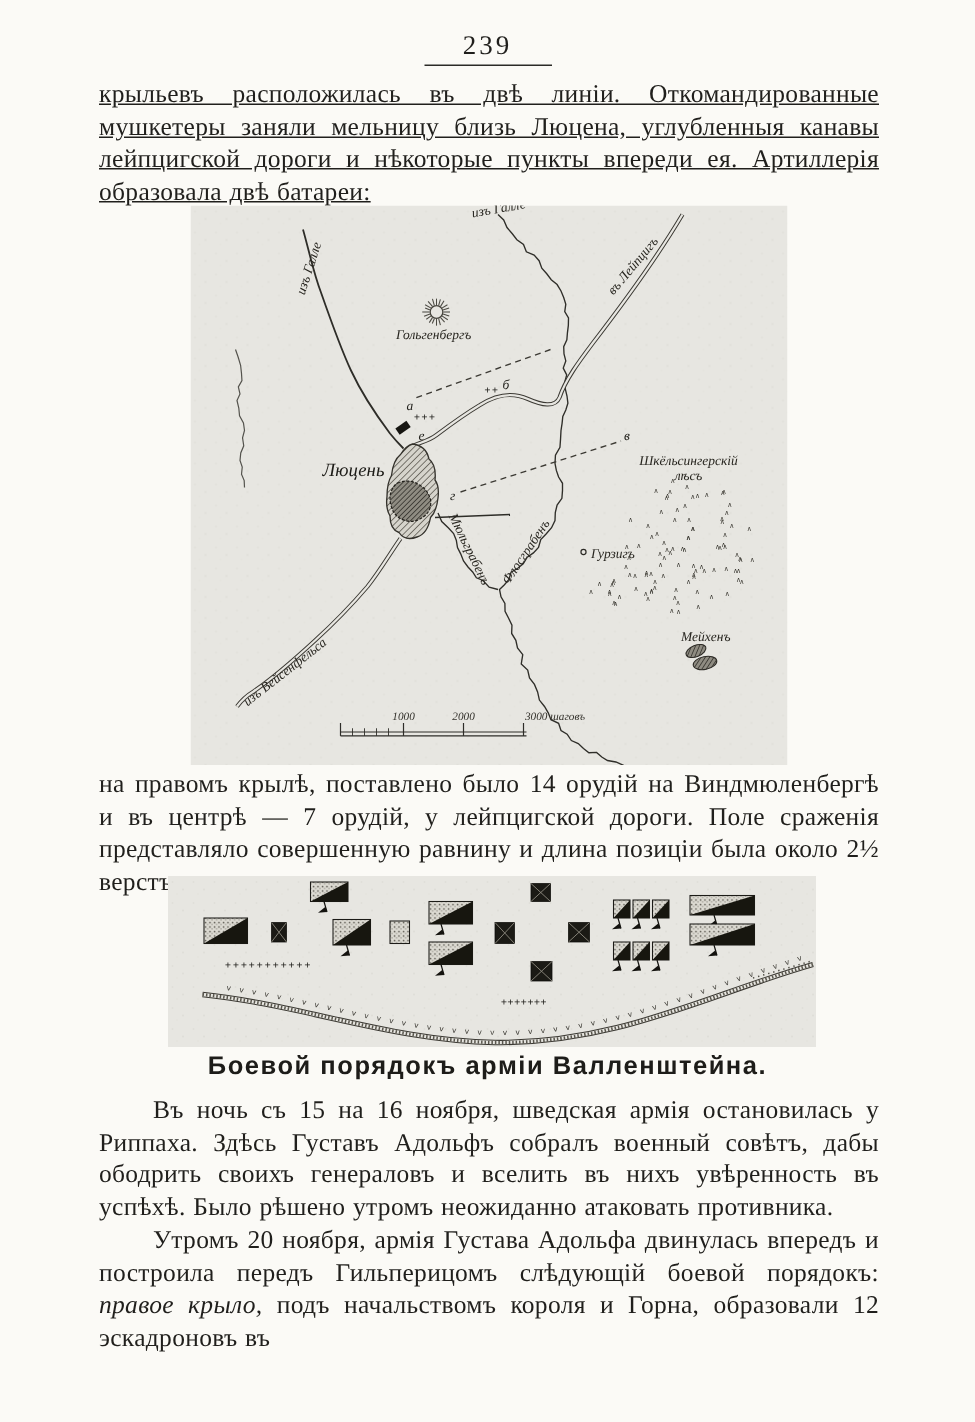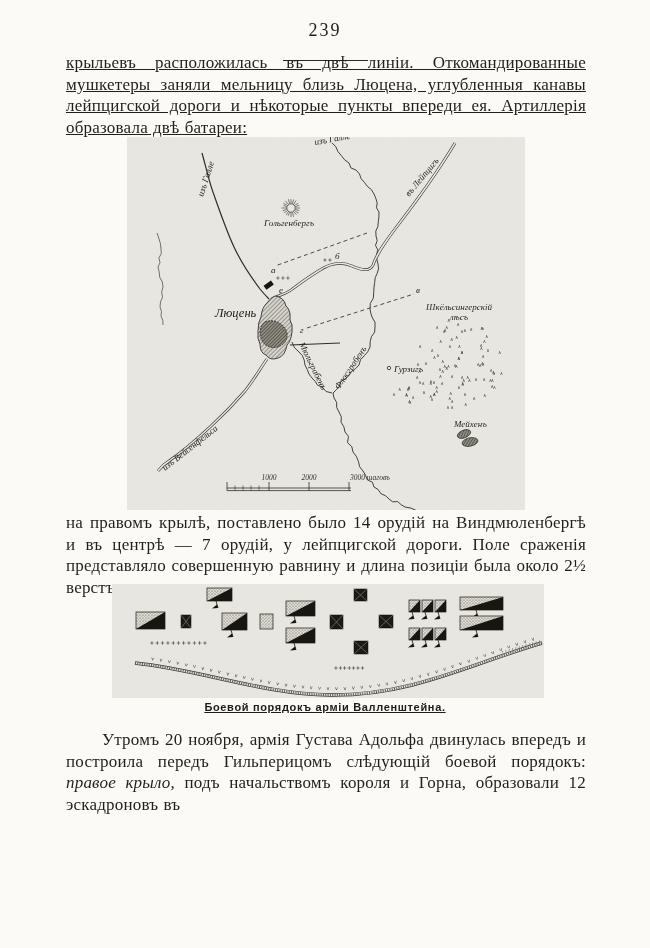--- a/index.html
+++ b/index.html
@@ -5,40 +5,40 @@
   html,body{margin:0;padding:0;background:#d8d8d4;}
   #page{
     position:relative;width:650px;height:948px;margin:0 auto;
     background:#fbfaf6;overflow:hidden;
     font-family:"Liberation Serif","DejaVu Serif",serif;color:#201f1c;
   }
   
   #pagenum-wrap{position:absolute;top:20px;left:0;width:650px;text-align:center;}
   #pagenum{
     display:inline-block;font-size:18px;letter-spacing:2px;
-    padding:0 26px 19px 26px;border-bottom:1.4px solid #2b2a27;
+    padding:0 26px 2px 26px;border-bottom:1.4px solid #2b2a27;
   }
   
   .para{
     position:absolute;left:66px;width:520px;
     font-size:17px;line-height:21.7px;text-align:justify;
     letter-spacing:.012em;word-spacing:.04em;
   }
   #p1{top:52px;text-decoration:underline;}
   #p2{top:512px;}
   #pblock{top:729px;}
   #pblock p{margin:0;text-indent:36px;}
   .ital{font-style:italic;margin-top:12px;}
   
   #map-figure{position:absolute;top:137px;left:127px;}
   #diagram-figure{position:absolute;top:584px;left:112px;}
   #diagram-caption{
     position:absolute;top:701px;left:0;width:650px;text-align:center;
     font-family:"Liberation Sans","DejaVu Sans",sans-serif;
-    font-size:11px;font-weight:bold;letter-spacing:.06em;color:#1d1c19;text-decoration:underline;
+    font-size:17px;font-weight:bold;letter-spacing:.06em;color:#1d1c19;
   }
   
   .mlabel{font-family:"Liberation Serif","DejaVu Serif",serif;font-style:italic;font-size:9px;fill:#27251f;}
   .mtown{font-family:"Liberation Serif","DejaVu Serif",serif;font-style:italic;font-size:12.5px;fill:#1c1b17;}
   .mletter{font-family:"Liberation Serif","DejaVu Serif",serif;font-style:italic;font-size:9px;fill:#22211c;}
   .mscale{font-family:"Liberation Serif","DejaVu Serif",serif;font-style:italic;font-size:7.5px;fill:#33312b;}
   .tree{font-family:"DejaVu Sans",sans-serif;font-size:4.6px;fill:#3d3b34;}
   .plus{font-family:"DejaVu Sans Mono",monospace;font-size:6.5px;fill:#1e1d19;}
   .vmark{font-family:"DejaVu Sans",sans-serif;font-size:5px;fill:#3a3832;}
 </style>
@@ -441,16 +441,17 @@
         <rect x="242" y="57" width="14" height="13" fill="#1b1a15" stroke="#0c0b08" stroke-width="0.5"></rect>
         <line x1="242" y1="57" x2="256" y2="70" stroke="#8e8b80" stroke-width="0.6"></line>
         <line x1="256" y1="57" x2="242" y2="70" stroke="#8e8b80" stroke-width="0.6"></line>
         <rect x="148" y="30" width="13" height="15" fill="url(#stip)" stroke="#1c1b17" stroke-width="0.7"></rect>
       </g>
   </svg>
 
   <div id="diagram-caption">Боевой порядокъ арміи Валленштейна.</div>
 
   <div id="pblock" class="para">
+    <p>Въ ночь съ 15 на 16 ноября, шведская армія остановилась у Риппаха. Здѣсь Густавъ Адольфъ собралъ военный совѣтъ, дабы ободрить своихъ генераловъ и вселить въ нихъ увѣренность въ успѣхѣ. Было рѣшено утромъ неожиданно атаковать противника.</p>
     <p><span>Утромъ 20 ноября, армія Густава Адольфа двинулась впередъ и построила передъ Гильперицомъ слѣдующій боевой порядокъ: </span><span class="ital">правое крыло,</span><span> подъ начальствомъ короля и Горна, образовали 12 эскадроновъ въ</span></p>
   </div>
 
 </div>
 
 </body></html>

